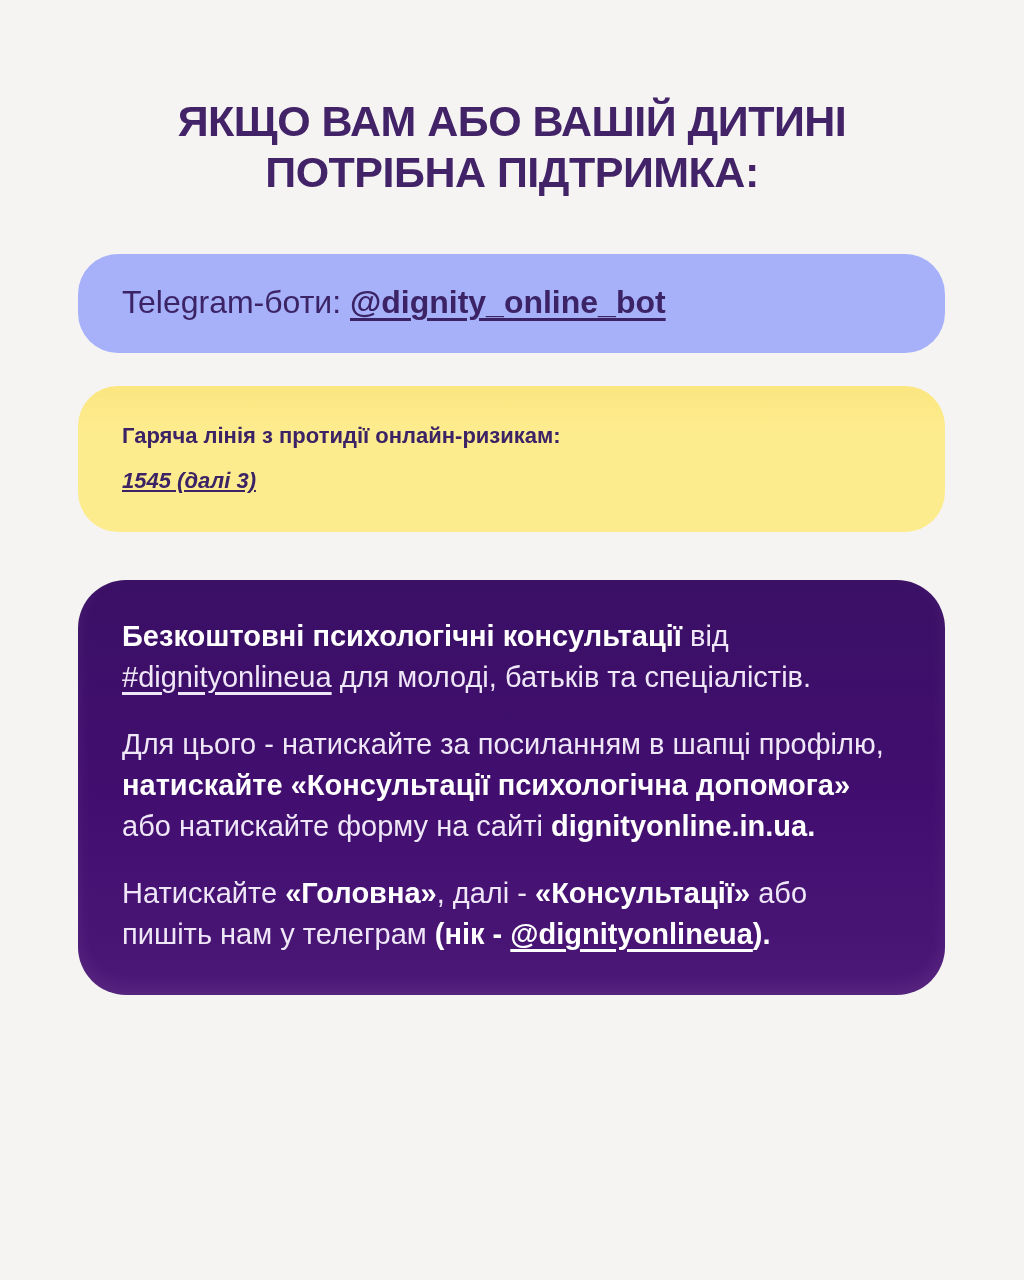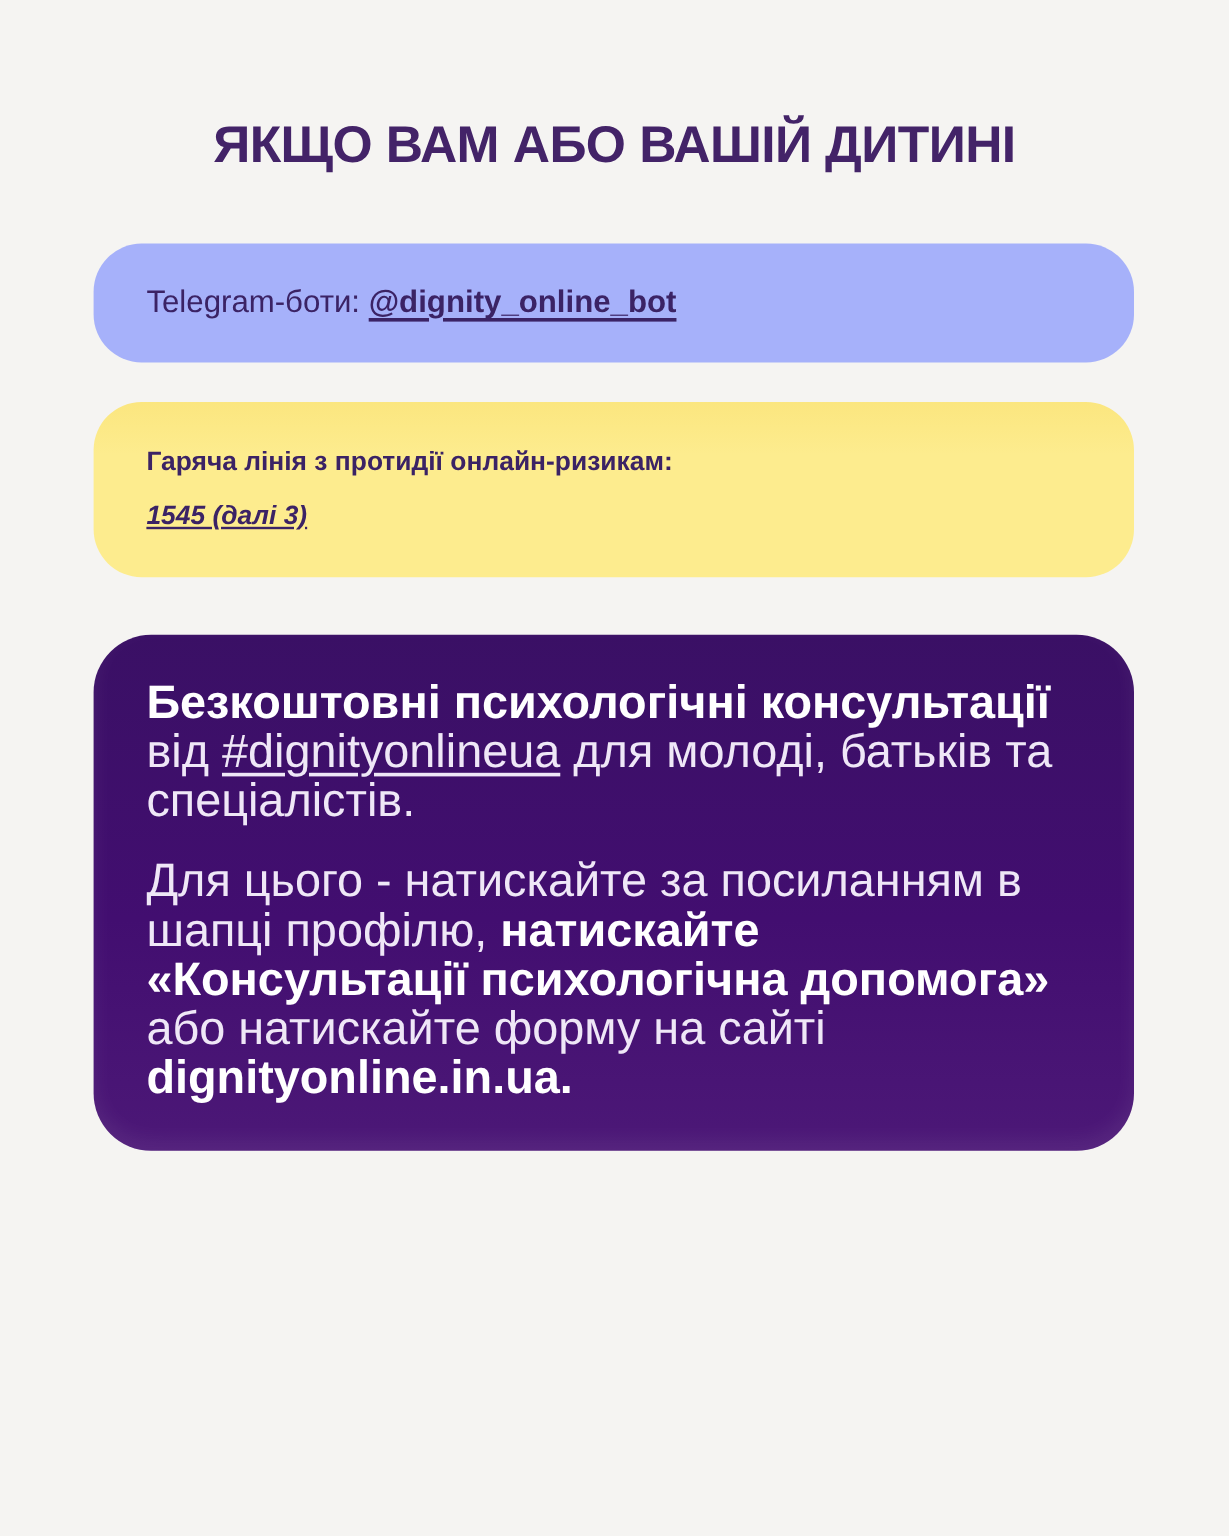--- a/index.html
+++ b/index.html
@@ -33,38 +33,38 @@
     margin-left: 78px;
     margin-right: 79px;
     border-radius: 40px;
     box-sizing: border-box;
   }
   .card-telegram {
     margin-top: 56px;
     background: #a6b1fa;
     padding: 25px 44px 27px;
     color: #3b2365;
-    font-size: 26px;
+    font-size: 32px;
     line-height: 47px;
   }
   .card-hotline {
     margin-top: 33px;
     background: linear-gradient(180deg, #fbe67f 0%, #fdec8e 30%);
     padding: 27px 44px 29px;
     color: #3b2365;
     font-size: 22px;
     line-height: 45px;
   }
   .card-psych {
     margin-top: 48px;
     background: linear-gradient(180deg, #3a1065 0%, #420e70 55%, #4c1877 100%);
     border-radius: 48px;
     padding: 36px 44px 40px;
     color: #efe7f7;
-    font-size: 39px;
+    font-size: 29px;
     line-height: 41px;
     box-shadow: inset 0 -8px 18px rgba(255,255,255,0.07);
   }
   .card-psych p { margin: 0 0 26px; }
   .card-psych p:last-child { margin-bottom: 0; }
   .card-psych .b { color: #ffffff; }
 
   .b { font-weight: bold; }
   .i { font-style: italic; text-decoration: underline; }
   .link {
@@ -75,31 +75,33 @@
     cursor: pointer;
   }
 </style>
 </head>
 <body>
 
 <div class="canvas">
 
   <h1 class="title">
     <span class="tl">ЯКЩО ВАМ АБО ВАШІЙ ДИТИНІ</span>
+    <span class="tl">ПОТРІБНА ПІДТРИМКА:</span>
   </h1>
 
   <section class="card card-telegram">
     <div><span>Telegram-боти: </span><span class="b link">@dignity_online_bot</span></div>
   </section>
 
   <section class="card card-hotline">
     <div class="b">Гаряча лінія з протидії онлайн-ризикам:</div>
     <div class="b i">1545 (далі 3)</div>
   </section>
 
   <section class="card card-psych">
     <p><span class="b">Безкоштовні психологічні консультації</span><span> від </span><span class="link">#dignityonlineua</span><span> для молоді, батьків та спеціалістів.</span></p>
 
     <p><span>Для цього - натискайте за посиланням в шапці профілю, </span><span class="b">натискайте «Консультації психологічна допомога»</span><span> або натискайте форму на сайті </span><span class="b">dignityonline.in.ua.</span></p>
 
+    <p><span>Натискайте </span><span class="b">«Головна»</span><span>, далі - </span><span class="b">«Консультації»</span><span> або пишіть нам у телеграм </span><span class="b">(нік - </span><span class="b link">@dignityonlineua</span><span class="b">).</span></p>
   </section>
 
 </div>
 
 </body></html>

